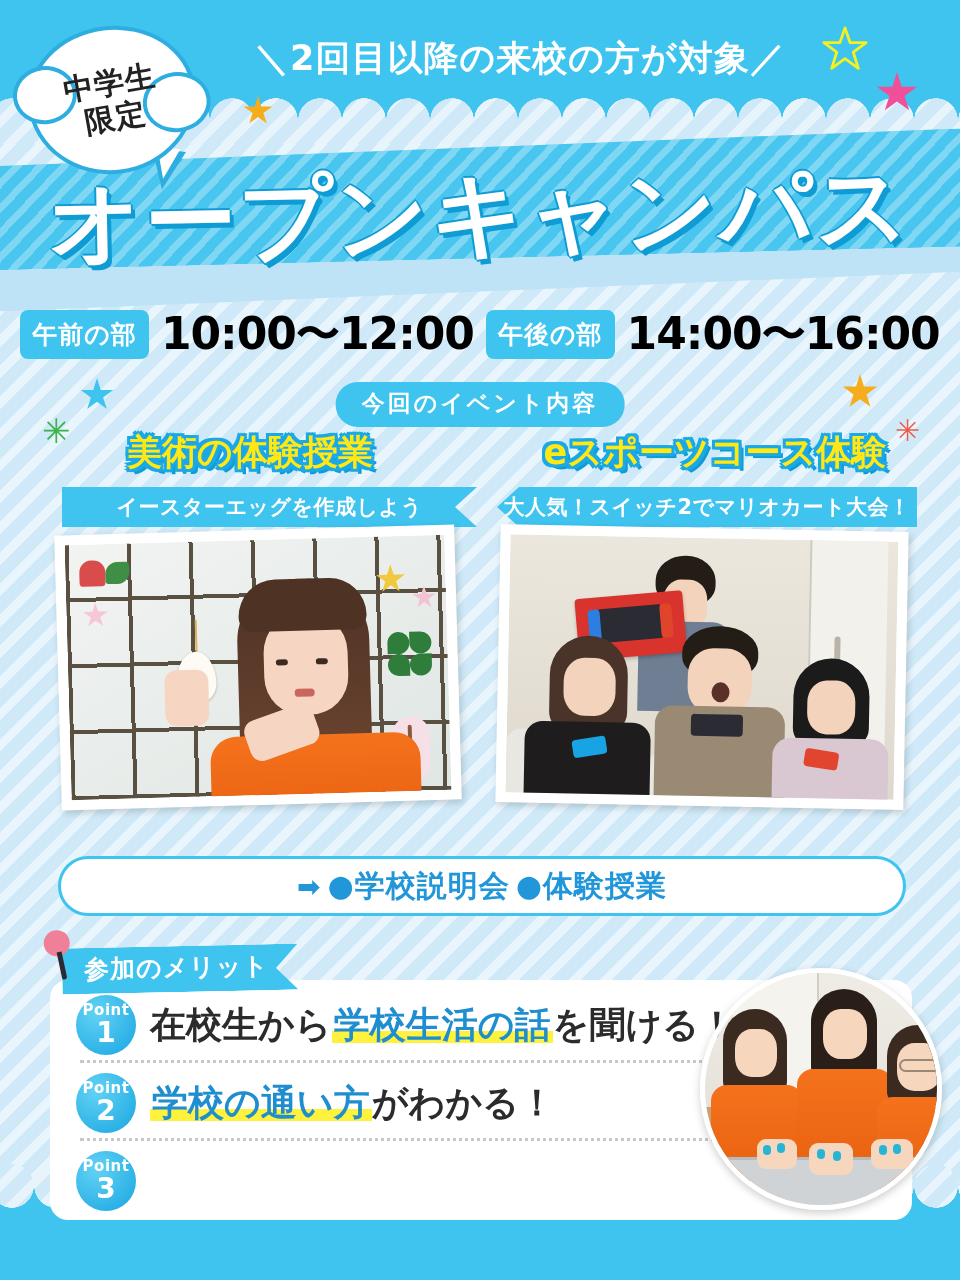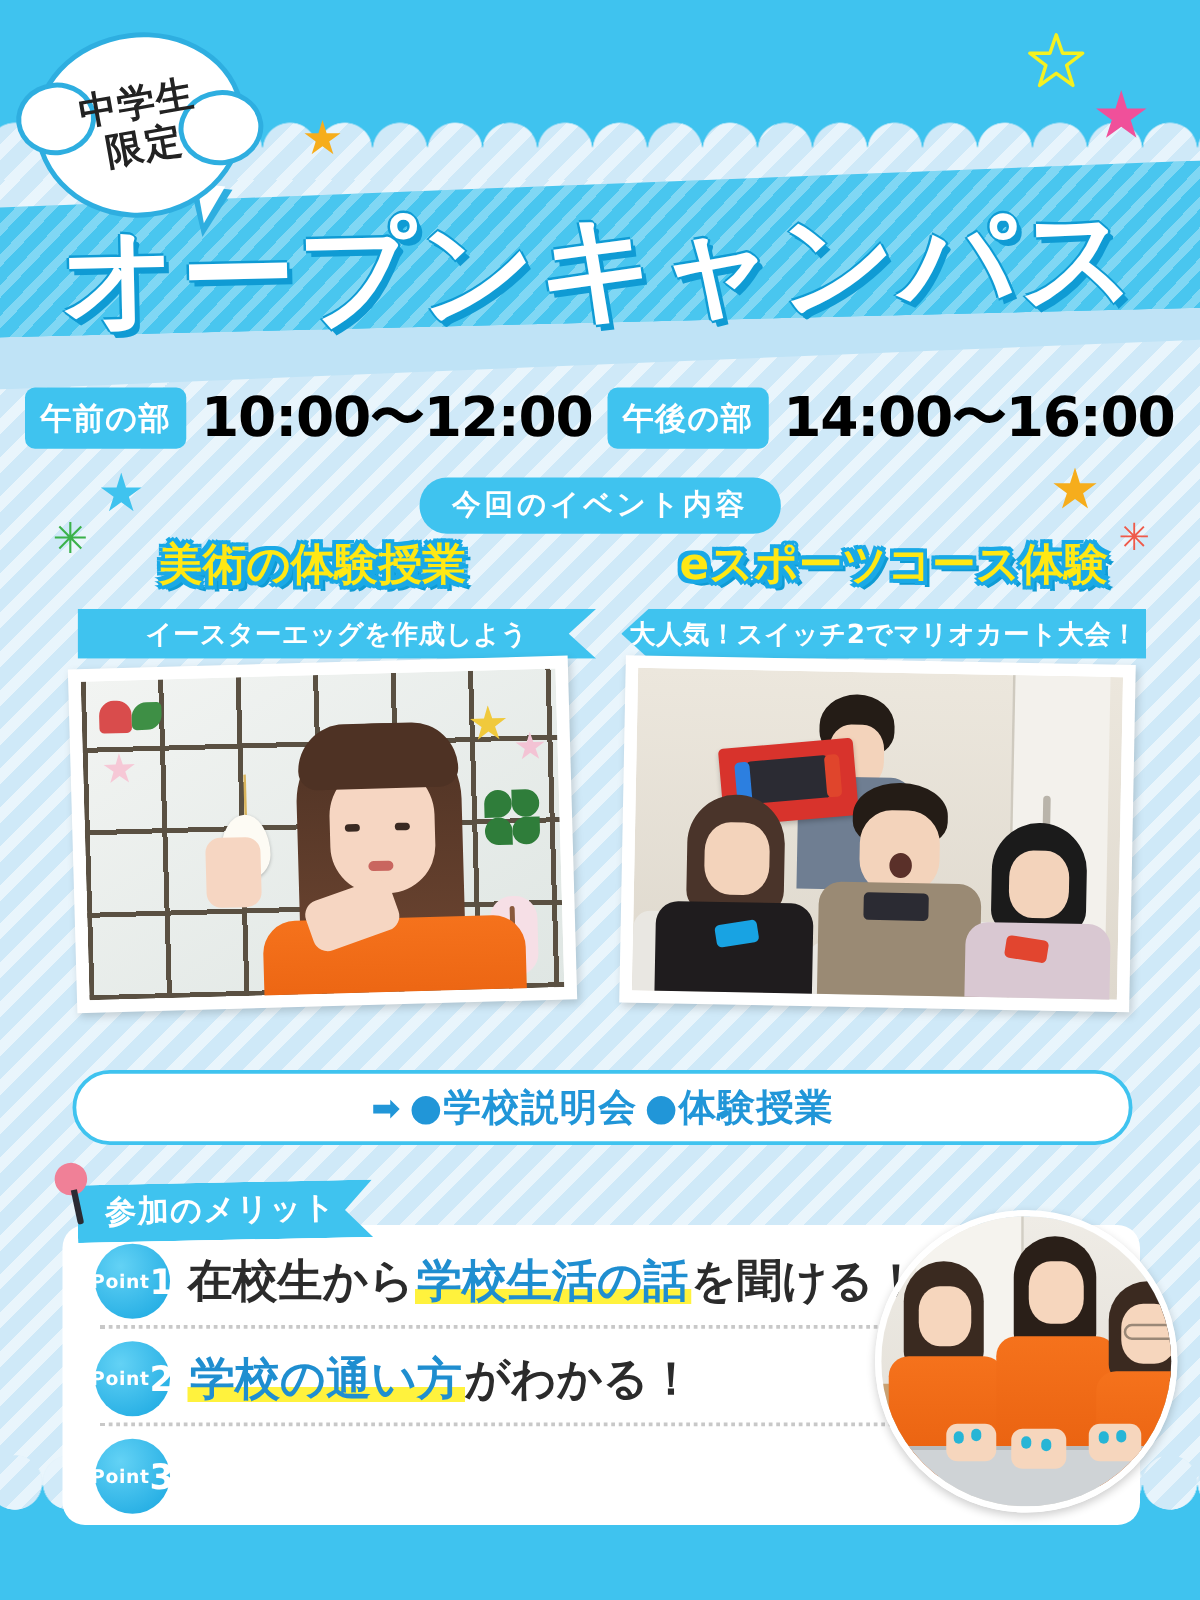--- a/index.html
+++ b/index.html
@@ -330,32 +330,33 @@
 
   .point-row{
     position:absolute; left:26px; height:62px; display:flex; align-items:center; gap:14px;
   }
   .point-row.r1{ top:14px; }
   .point-row.r2{ top:92px; }
   .point-row.r3{ top:170px; }
   .badge{
     width:60px;height:60px;border-radius:50%;
     background:radial-gradient(circle at 34% 30%,#63d2f5,#17a6e0);
-    color:#fff; display:flex; flex-direction:row; align-items:center; justify-content:center;
+    color:#fff; display:flex; flex-direction:column; align-items:center; justify-content:center;
     line-height:1; flex:none;
   }
   .badge .p{ font-size:15px; font-weight:700; letter-spacing:.5px; }
   .badge .n{ font-size:28px; font-weight:700; margin-top:1px; }
   .point-text{
     font-size:36px; font-weight:700; color:#2b2b2b; letter-spacing:0; white-space:nowrap;
   }
   .hl{
     color:#1f8ed0;
     background:linear-gradient(transparent 64%, #fff23d 64%, #fff23d 94%, transparent 94%);
     padding:0 2px;
+    font-family:Liberation Serif, serif;
   }
   .dotline{
     position:absolute; left:30px; width:780px; height:0;
     border-top:3px dotted #c8c8c8;
   }
   .dotline.d1{ top:80px; }
   .dotline.d2{ top:158px; }
 
   
   .circle-photo{
@@ -407,20 +408,21 @@
   <div class="scallop-top-fill"></div>
   <div class="scallop-top"></div>
   <div class="scallop-top-stripes"></div>
 
   <div class="star" style="right:42px;top:72px;width:42px;height:42px;background:#f0509a;"></div>
   <svg class="star-outline" style="right:92px;top:26px;width:46px;height:46px;" viewBox="0 0 100 100">
     <polygon points="50,4 61,36 96,36 68,57 79,92 50,71 21,92 32,57 4,36 39,36" fill="none" stroke="#f5f120" stroke-width="6" stroke-linejoin="round"></polygon>
   </svg>
   <div class="star" style="left:243px;top:96px;width:30px;height:30px;background:#f6ad1c;"></div>
 
+  <div class="catch">＼2回目以降の来校の方が対象／</div>
 
   <div class="bubble">
     <div class="bubble-inner">
       <div>中学生</div>
       <div>限定</div>
     </div>
   </div>
   <div class="bubble-tail"></div>
 
   <div class="ribbon-shadow"></div>

